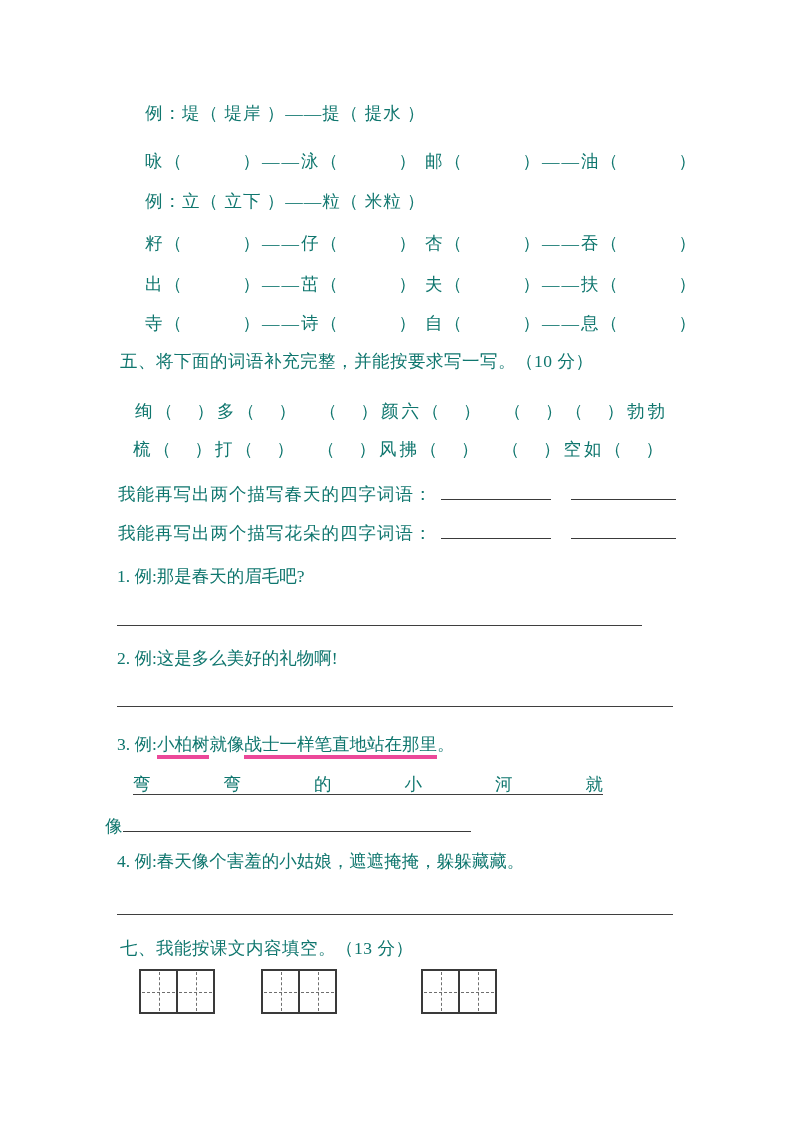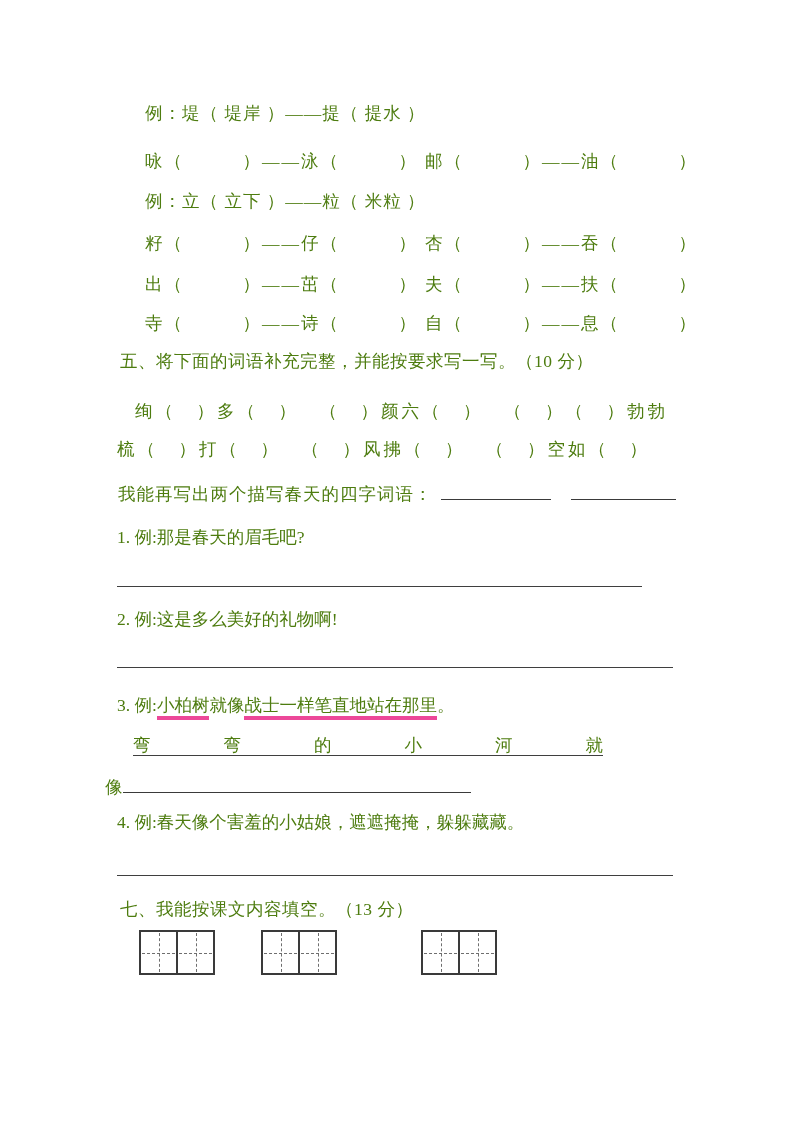--- a/index.html
+++ b/index.html
@@ -2,21 +2,21 @@
 <html><head>
 <meta charset="utf-8">
 <style>
   html,body{margin:0;padding:0;background:#ffffff;}
   .page{
     position:relative;
     width:793px;height:1122px;
     box-sizing:border-box;
     padding:100px 0 0 117px;
     background:#ffffff;
-    color:#4d7c0f;
+    color:#0f766e;
     font-family:"Liberation Serif","DejaVu Serif",serif;
     font-size:17.5px;
     overflow:hidden;
   }
   .line{height:20px;line-height:20px;white-space:nowrap;}
   .row2col{display:flex;}
   .row2col .col-l{display:inline-block;width:280px;}
   .s4t{letter-spacing:2px;}
   .s4ex{letter-spacing:1px;}
   .s5row{letter-spacing:3px;}
@@ -77,26 +77,29 @@
 
   <div class="line row2col s4t" style="margin-left:28px;margin-top:19px;">
     <span class="col-l">寺（　　　）——诗（　　　）</span>
     <span>自（　　　）——息（　　　）</span>
   </div>
 
   <div class="line heading" style="margin-left:3px;margin-top:18px;">五、将下面的词语补充完整，并能按要求写一写。（10 分）</div>
 
   <div class="line s5row" style="margin-left:18px;margin-top:30px;">绚（　）多（　）　（　）颜六（　）　（　）（　）勃勃</div>
 
-  <div class="line s5row" style="margin-left:0;margin-top:18px;">梳（　）打（　）　（　）风拂（　）　（　）空如（　）</div>
+  <div class="line s5row" style="margin-left:16px;margin-top:18px;">梳（　）打（　）　（　）风拂（　）　（　）空如（　）</div>
 
   <div class="line prompt" style="margin-left:1px;margin-top:25px;">
     <span>我能再写出两个描写春天的四字词语：</span><span class="blank w1"></span><span class="blank w2"></span>
   </div>
 
+  <div class="line prompt" style="margin-left:1px;margin-top:19px;">
+    <span>我能再写出两个描写花朵的四字词语：</span><span class="blank w1"></span><span class="blank w2"></span>
+  </div>
 
 
   <div class="line" style="margin-top:23px;">1. 例:那是春天的眉毛吧?</div>
 
   <div class="ans-line med" style="margin-top:39px;"></div>
 
   <div class="line" style="margin-top:22px;">2. 例:这是多么美好的礼物啊!</div>
 
   <div class="ans-line long" style="margin-top:38px;"></div>
 

